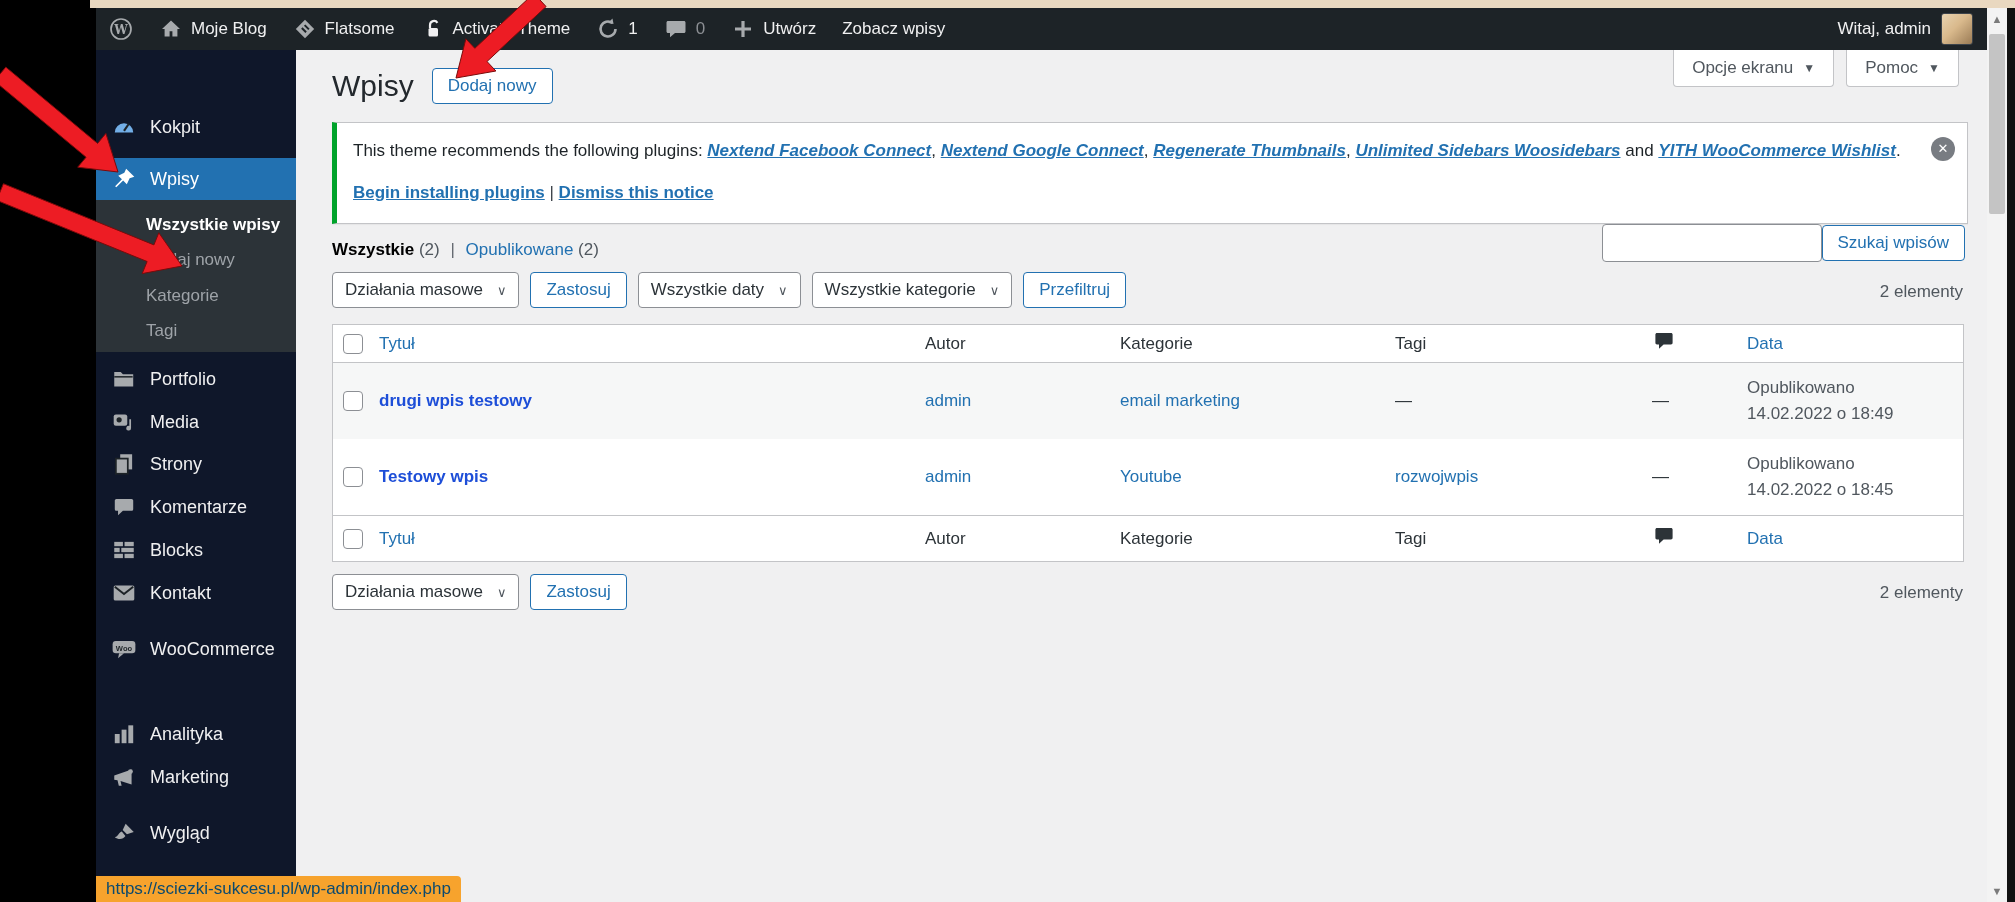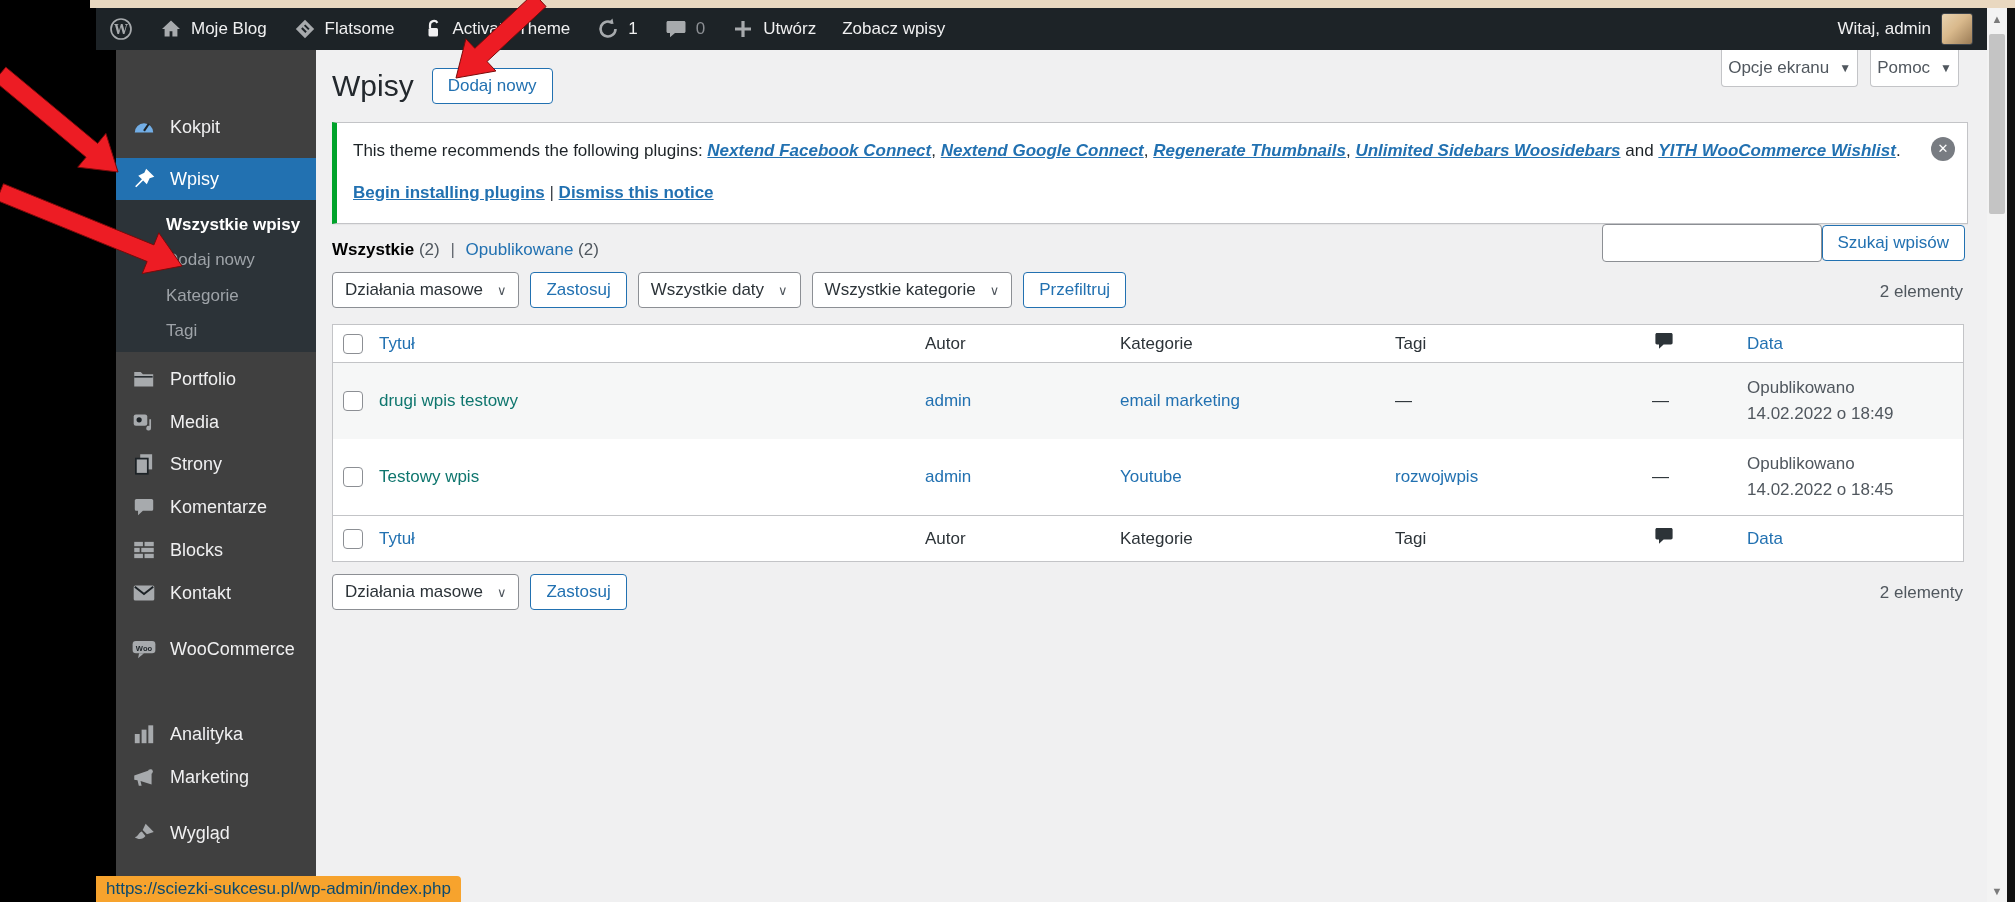--- a/index.html
+++ b/index.html
@@ -18,33 +18,33 @@
 
   
   .admin-bar { position:absolute; left:96px; top:8px; width:1891px; height:42px; background:#1d2327; display:flex; align-items:center; color:#f0f0f1; font-size:17px; z-index:10; }
   .ab-item { display:flex; align-items:center; gap:8px; padding:0 13px; height:100%; cursor:pointer; white-space:nowrap; }
   .ab-icon { width:24px; height:24px; color:#a7aaad; display:inline-flex; }
   .ab-count-dim { color:#8c8f94; }
   .ab-right { margin-left:auto; display:flex; align-items:center; gap:10px; padding-right:14px; }
   .avatar { width:32px; height:32px; border-radius:3px; background:linear-gradient(135deg,#e8d3b0 0%,#d9b98c 45%,#9a7b55 100%); border:1px solid #3c434a; }
 
   
-  .sidebar { position:absolute; left:96px; top:50px; width:200px; height:852px; background:#404040; z-index:5;margin-left:20px; }
+  .sidebar { position:absolute; left:96px; top:50px; width:200px; height:852px; background:#0f172a; z-index:5; }
   .menu-row { position:absolute; left:0; width:200px; height:42px; display:flex; align-items:center; gap:13px; padding-left:15px; color:#f0f0f1; font-size:18px; cursor:pointer; }
   .menu-row .sicon { width:26px; height:26px; color:#a7aaad; display:inline-flex; flex:none; }
   .menu-row.active { background:#2271b1; color:#fff; }
   .menu-row.active .sicon { color:#fff; }
   .submenu-bg { position:absolute; left:0; top:150px; width:200px; height:152px; background:#2c3338; }
   .sub-row { position:absolute; left:0; width:200px; height:36px; display:flex; align-items:center; padding-left:50px; font-size:17px; color:#9ea3a8; cursor:pointer; }
   .sub-row.current { color:#fff; font-weight:bold; }
 
   
   .content { position:absolute; left:296px; top:50px; width:1691px; height:852px; background:#f0f0f1; color:#1d2327; }
   .screen-tabs { position:absolute; top:0; right:28px; display:flex; gap:12px; }
-  .screen-tab { background:#fff; border:1px solid #c3c4c7; border-top:none; border-radius:0 0 4px 4px; padding:8px 6px; font-size:17px; color:#50575e; display:flex; gap:10px; align-items:center; cursor:pointer; }
+  .screen-tab { background:#fff; border:1px solid #c3c4c7; border-top:none; border-radius:0 0 4px 4px; padding:8px 18px; font-size:17px; color:#50575e; display:flex; gap:10px; align-items:center; cursor:pointer; }
   .screen-tab .tri { font-size:12px; color:#50575e; }
 
   .title-row { position:absolute; left:36px; top:18px; display:flex; align-items:center; gap:18px; }
   .page-title { font-size:30px; font-weight:400; color:#23282d; }
   .btn-outline { background:#fff; border:1px solid #2271b1; color:#2271b1; border-radius:4px; font-size:17px; padding:7px 15px; cursor:pointer; font-family:inherit; }
 
   .notice { position:absolute; left:36px; top:72px; width:1636px; background:#fff; border:1px solid #c3c4c7; border-left:5px solid #00a32a; box-shadow:0 1px 1px rgba(0,0,0,.04); padding:13px 60px 15px 16px; font-size:17px; line-height:1.75; }
   .notice .plugin-link { color:#2271b1; font-weight:bold; font-style:italic; text-decoration:underline; cursor:pointer; }
   .notice-actions { margin-top:12px; }
   .notice-actions .action-link { color:#2271b1; font-weight:bold; text-decoration:underline; cursor:pointer; }
@@ -72,21 +72,21 @@
   .wp-table { position:absolute; left:36px; top:274px; width:1632px; background:#fff; border:1px solid #c3c4c7; }
   .trow { display:grid; grid-template-columns:40px 546px 195px 275px 257px 95px 1fr; align-items:center; }
   .thead { height:38px; border-bottom:1px solid #c3c4c7; }
   .tfoot { height:46px; border-top:1px solid #c3c4c7; }
   .data-row1 { height:76px; background:#f6f7f7; }
   .data-row2 { height:76px; background:#fff; }
   .cell { padding-left:6px; font-size:17px; color:#2c3338; }
   .cb-cell { display:flex; justify-content:center; padding:0; }
   .checkbox { width:20px; height:20px; border:1px solid #8c8f94; border-radius:4px; background:#fff; cursor:pointer; }
   .col-sort { color:#2271b1; cursor:pointer; }
-  .post-title { color:#0f766e; font-weight:normal; cursor:pointer; }
+  .post-title { color:#1d4ed8; font-weight:bold; cursor:pointer; }
   .cell-link { color:#2271b1; cursor:pointer; }
   .date-cell { font-size:17px; color:#50575e; line-height:1.55; }
   .bubble-icon { width:24px; height:24px; color:#2c3338; display:inline-flex; }
 
   
   .status-tip { position:absolute; left:96px; top:876px; height:26px; background:#f7a32d; color:#0c4a6e; font-size:17px; display:flex; align-items:center; padding:0 10px; border-top-right-radius:4px; z-index:40; }
 
   
   .arrows { position:absolute; left:0; top:0; z-index:100; pointer-events:none; }
 

